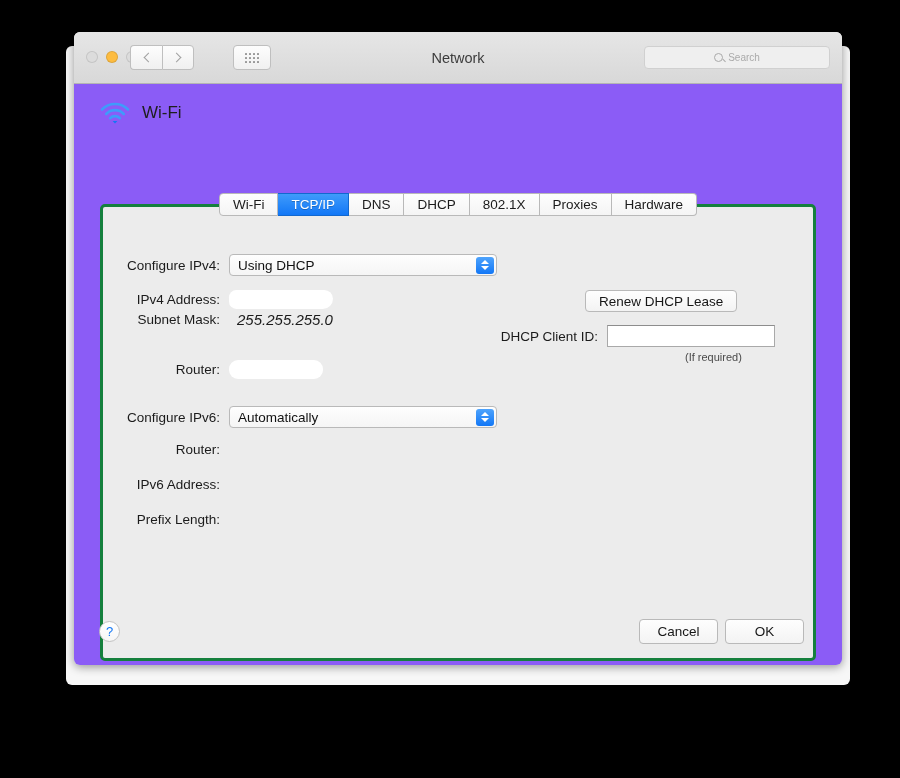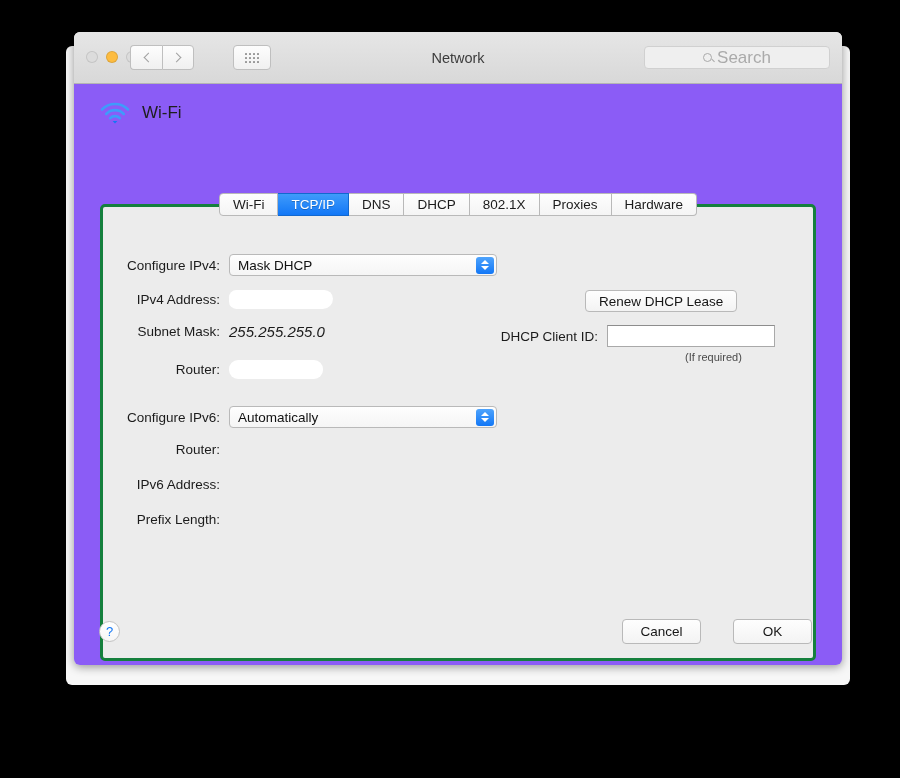--- a/index.html
+++ b/index.html
@@ -105,21 +105,21 @@
   }
   #search-field .mag {
     width: 9px; height: 9px; border: 1.4px solid #aaa; border-radius: 50%;
     position: relative;
   }
   #search-field .mag::after {
     content: ""; position: absolute;
     width: 4px; height: 1.4px; background: #aaa;
     right: -4px; bottom: 0px; transform: rotate(45deg);
   }
-  #search-placeholder { font-size: 17px; color: #aaaaaa; }
+  #search-placeholder { font-size: 10px; color: #aaaaaa; }
 
   
   #body {
     position: relative;
     height: 581px;
     background: #8b5cf6;
     padding: 0;
   }
 
   
@@ -253,22 +253,22 @@
   #help-button {
     position: absolute; left: 25px; top: 12px;
     width: 21px; height: 21px; border-radius: 50%;
     background: linear-gradient(to bottom, #ffffff, #f6f6f6);
     border: 1px solid #c3c3c3;
     color: #1277f6; font-size: 13px;
     display: flex; align-items: center; justify-content: center;
     line-height: 1;
   }
   #footer-actions {
-    position: absolute; right: 30px; top: 10px;
-    display: flex; gap: 32px;
+    position: absolute; right: 38px; top: 10px;
+    display: flex; gap: 7px;
   }
   #footer-actions .push-button { height: 25px; min-width: 79px; }
 </style>
 </head>
 <body>
 
 <div id="backing-window"></div>
 
 <div id="window">
 
@@ -334,34 +334,34 @@
       <div class="tab">802.1X</div>
       <div class="tab">Proxies</div>
       <div class="tab">Hardware</div>
     </div>
 
     <div id="tab-panel">
 
       <div class="form-row" style="left:-26px; top:47px;">
         <span class="field-label">Configure IPv4:</span>
         <div class="popup-button">
-          <span>Mask DHCP</span>
+          <span>Using DHCP</span>
           <span class="popup-stepper">
             <span class="stepper-arrow up"></span>
             <span class="stepper-arrow down"></span>
           </span>
         </div>
       </div>
 
       <div class="form-row" style="left:-26px; top:83px;">
         <span class="field-label">IPv4 Address:</span>
         <span class="redacted ipv4"></span>
       </div>
 
-      <div class="form-row" style="left:-26px; top:116px;">
+      <div class="form-row" style="left:-26px; top:104px;gap:8px;">
         <span class="field-label">Subnet Mask:</span>
         <span class="field-value">255.255.255.0</span>
       </div>
 
       <div class="form-row" style="left:-26px; top:153px;">
         <span class="field-label">Router:</span>
         <span class="redacted router"></span>
       </div>
 
       <div class="form-row" style="left:482px; top:83px;">

